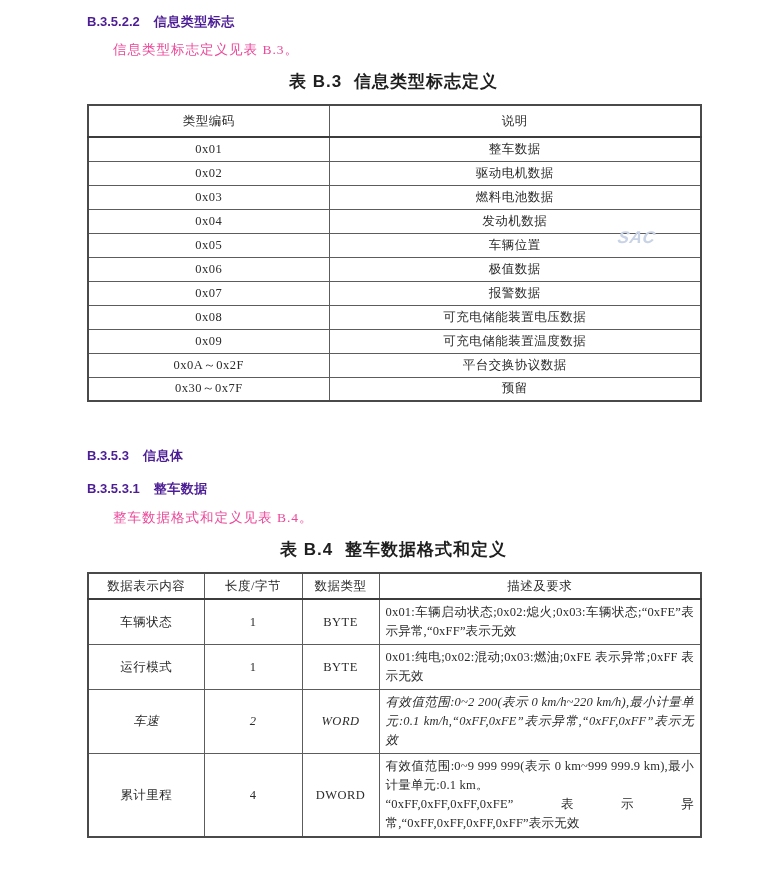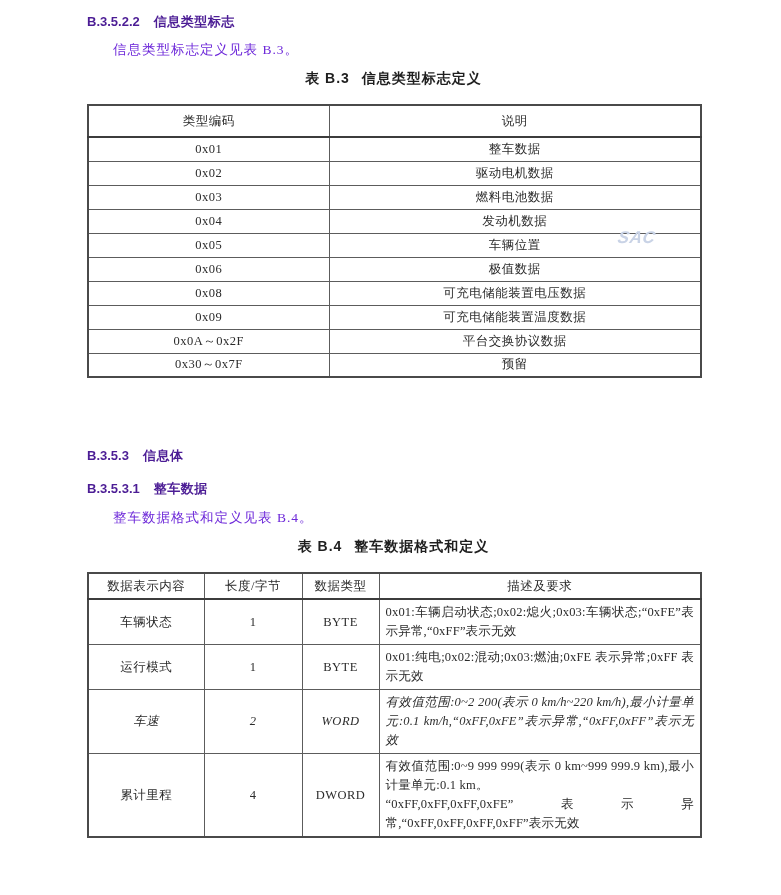--- a/index.html
+++ b/index.html
@@ -22,32 +22,32 @@
     font-size: 13px;
     color: #4c1d95;
     letter-spacing: 0.5px;
     white-space: nowrap;
   }
   .heading .h-num { margin-right: 14px; letter-spacing: 0; }
   .para {
     position: absolute;
     left: 113px;
     font-size: 13.5px;
-    color: #6d28d9;
+    color: #ec4899;
     letter-spacing: 1px;
     white-space: nowrap;
   }
   .table-caption {
     position: absolute;
     left: 87px;
     width: 613px;
     text-align: center;
     font-family: "Liberation Sans", "DejaVu Sans", sans-serif;
     font-weight: bold;
-    font-size: 14px;
+    font-size: 17px;
     color: #1f1f1f;
     letter-spacing: 1px;
   }
   .table-caption .cap-label { margin-right: 12px; }
   table.std {
     position: absolute;
     left: 87px;
     width: 613px;
     border-collapse: collapse;
     table-layout: fixed;
@@ -138,20 +138,24 @@
         </tr>
       <tr>
           <td>0x05</td>
           <td>车辆位置</td>
         </tr>
       <tr>
           <td>0x06</td>
           <td>极值数据</td>
         </tr>
       <tr>
+          <td>0x07</td>
+          <td>报警数据</td>
+        </tr>
+      <tr>
           <td>0x08</td>
           <td>可充电储能装置电压数据</td>
         </tr>
       <tr>
           <td>0x09</td>
           <td>可充电储能装置温度数据</td>
         </tr>
       <tr>
           <td>0x0A～0x2F</td>
           <td>平台交换协议数据</td>

